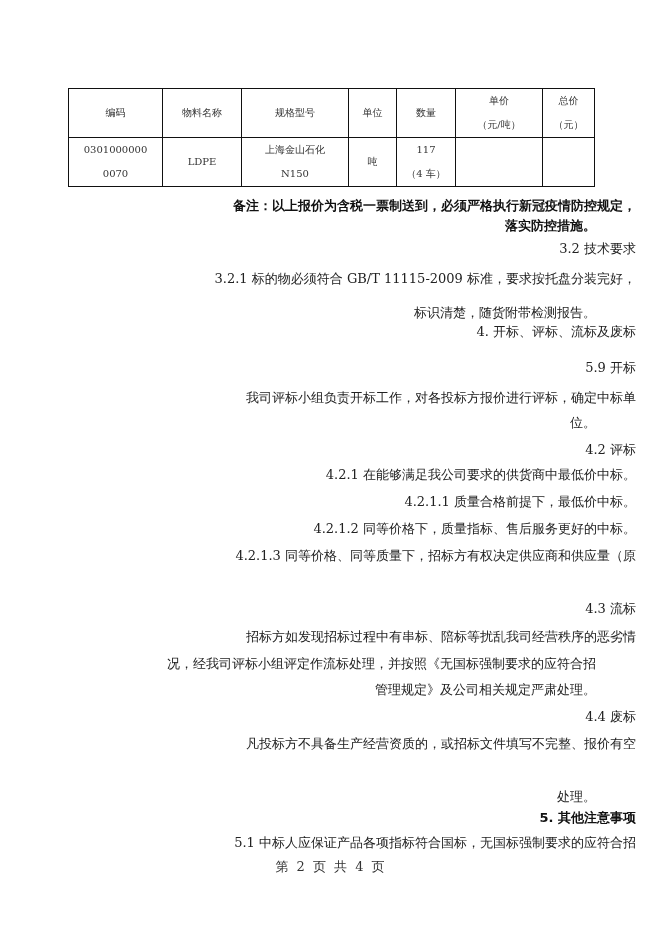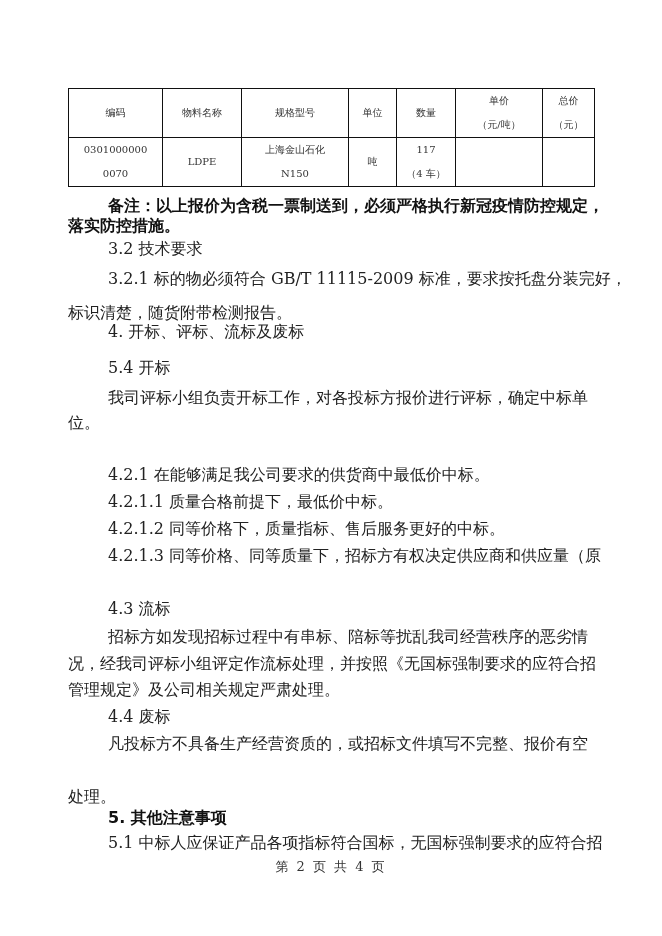--- a/index.html
+++ b/index.html
@@ -19,22 +19,23 @@
       border: 1.5px solid #111;
       text-align: center; vertical-align: middle;
       font-weight: normal; padding: 0;
       line-height: 24px;
       color: #333;
     }
     table.quote tr.head { height: 49px; }
     table.quote tr.row { height: 48px; margin-top: 34px; }
     .ln {
       position: absolute; left: 68px; width: 528px;
-      font-size: 16px; line-height: 20px; white-space: nowrap;
+      font-size: 13px; line-height: 20px; white-space: nowrap;
       color: #222;
+      text-align: right;
     }
     .ind { left: 108px; }
     .bold { font-weight: bold; font-family: "DejaVu Sans", "Liberation Sans", sans-serif; color: #111; }
     .footer {
       position: absolute; left: 0; width: 662px; top: 858px;
       text-align: center; font-size: 13px; color: #333; letter-spacing: 2px;
     }
   </style>
 </head>
 <body>
@@ -89,24 +90,25 @@
     </table>
 
   <div class="ln ind bold" style="top:196px">备注：以上报价为含税一票制送到，必须严格执行新冠疫情防控规定，</div>
   <div class="ln bold" style="top:216px">落实防控措施。</div>
 
   <div class="ln ind" style="top:239px">3.2 技术要求</div>
   <div class="ln ind" style="top:269px">3.2.1 标的物必须符合 GB/T 11115-2009 标准，要求按托盘分装完好，</div>
   <div class="ln" style="top:303px">标识清楚，随货附带检测报告。</div>
 
   <div class="ln ind" style="top:322px">4. 开标、评标、流标及废标</div>
-  <div class="ln ind" style="top:358px">5.4 开标</div>
+  <div class="ln ind" style="top:358px">5.9 开标</div>
   <div class="ln ind" style="top:388px">我司评标小组负责开标工作，对各投标方报价进行评标，确定中标单</div>
   <div class="ln" style="top:413px">位。</div>
 
+  <div class="ln ind" style="top:440px">4.2 评标</div>
   <div class="ln ind" style="top:465px">4.2.1 在能够满足我公司要求的供货商中最低价中标。</div>
   <div class="ln ind" style="top:492px">4.2.1.1 质量合格前提下，最低价中标。</div>
   <div class="ln ind" style="top:519px">4.2.1.2 同等价格下，质量指标、售后服务更好的中标。</div>
   <div class="ln ind" style="top:546px">4.2.1.3 同等价格、同等质量下，招标方有权决定供应商和供应量（原</div>
 
   <div class="ln ind" style="top:599px">4.3 流标</div>
   <div class="ln ind" style="top:627px">招标方如发现招标过程中有串标、陪标等扰乱我司经营秩序的恶劣情</div>
   <div class="ln" style="top:654px">况，经我司评标小组评定作流标处理，并按照《无国标强制要求的应符合招</div>
   <div class="ln" style="top:680px">管理规定》及公司相关规定严肃处理。</div>
 

